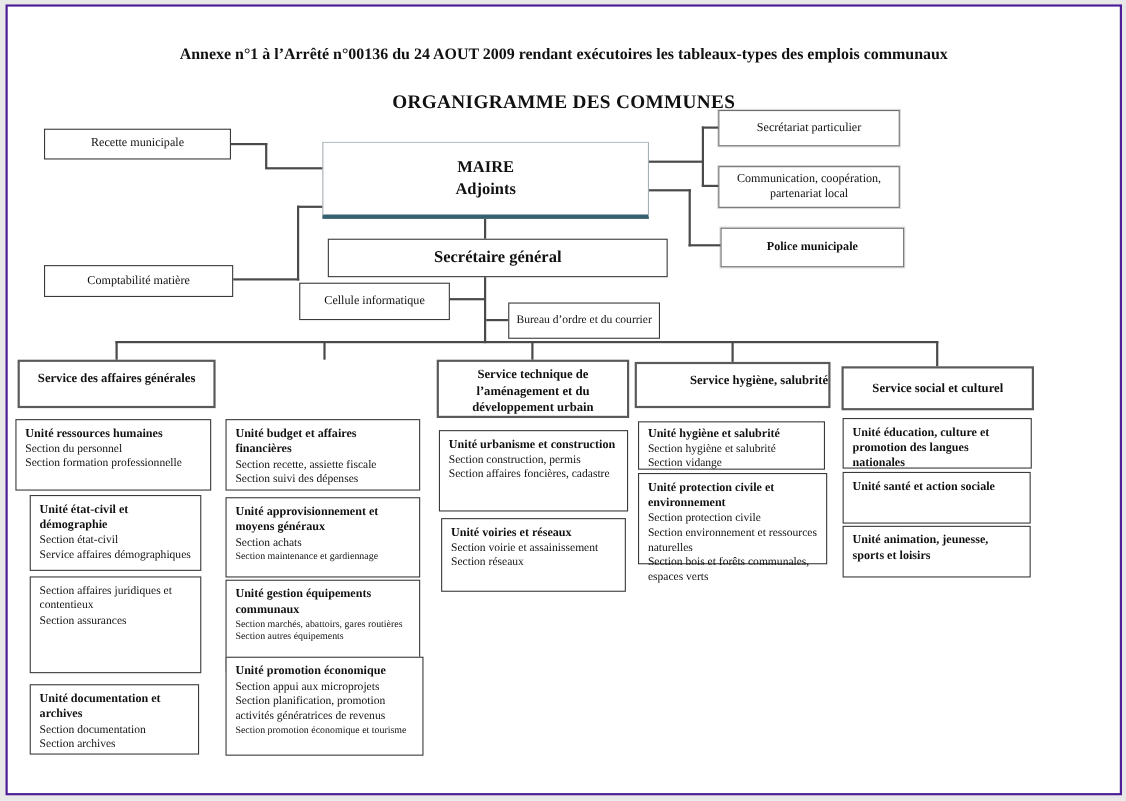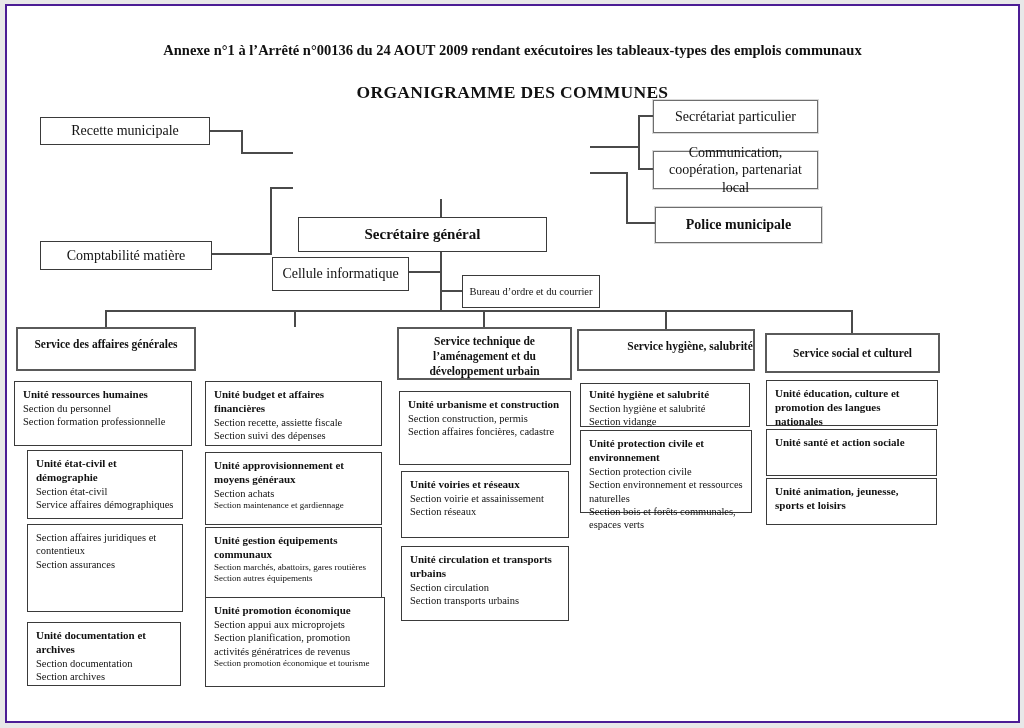--- a/index.html
+++ b/index.html
@@ -18,21 +18,21 @@
     position:absolute; top:36px; left:0; width:100%;
     text-align:center; font-weight:bold; font-size:14.5px;
   }
   .subtitle {
     position:absolute; top:76px; left:0; width:100%;
     text-align:center; font-weight:bold; font-size:17.5px; letter-spacing:.3px;
   }
   .box {
     position:absolute; background:#fff; border:1px solid #3a3a3a;
     display:flex; flex-direction:column; align-items:center; justify-content:center;
-    text-align:center; font-size:14px; line-height:1.25;
+    text-align:center; font-size:11px; line-height:1.25;
   }
   .box.gray { border:1px solid #6e6e6e; box-shadow:0 0 0 1px #d9d9d9; }
   .bold { font-weight:bold; }
   .maire {
     position:absolute; background:#fff;
     border-top:1px solid #b9c2c6; border-left:1px solid #a6b0b4; border-right:1px solid #a6b0b4;
     border-bottom:4px solid #35606e;
     display:flex; flex-direction:column; align-items:center; justify-content:center;
     font-weight:bold; font-size:15px; line-height:1.3;
   }
@@ -59,32 +59,36 @@
   <div class="title">Annexe n°1 à l’Arrêté n°00136 du 24 AOUT 2009 rendant exécutoires les tableaux-types des emplois communaux</div>
   <div class="subtitle">ORGANIGRAMME DES COMMUNES</div>
 
   <div class="box" style="left:33px;top:111px;width:170px;height:28px;">
     <span>Recette municipale</span>
   </div>
   <div class="box" style="left:33px;top:235px;width:172px;height:29px;">
     <span>Comptabilité matière</span>
   </div>
 
+  <div class="maire" style="left:286px;top:123px;width:297px;height:70px;">
+    <span>MAIRE</span>
+    <span>Adjoints</span>
+  </div>
 
   <div class="box gray" style="left:646px;top:94px;width:165px;height:33px;">
     <span>Secrétariat particulier</span>
   </div>
   <div class="box gray" style="left:646px;top:145px;width:165px;height:38px;padding:0 14px;">
     <span>Communication, coopération, partenariat local</span>
   </div>
   <div class="box gray bold" style="left:648px;top:201px;width:167px;height:36px;">
     <span>Police municipale</span>
   </div>
 
-  <div class="box bold" style="left:291px;top:211px;width:249px;height:35px;font-size:15px;">
+  <div class="box bold" style="left:291px;top:211px;width:309px;height:35px;font-size:15px;">
     <span>Secrétaire général</span>
   </div>
   <div class="box" style="left:265px;top:251px;width:137px;height:34px;align-items:center;">
     <span>Cellule informatique</span>
   </div>
   <div class="box" style="left:455px;top:269px;width:138px;height:33px;font-size:10.5px;">
     <span>Bureau d’ordre et du courrier</span>
   </div>
 
   <div class="svc" style="left:9px;top:321px;width:180px;height:44px;">Service des affaires générales</div>
@@ -136,25 +140,20 @@
 
   <div class="unit" style="left:392px;top:385px;width:172px;height:74px;">
     <div class="u-title">Unité urbanisme et construction</div>
     <div>Section construction, permis</div>
     <div>Section affaires foncières, cadastre</div>
   </div>
   <div class="unit" style="left:394px;top:465px;width:168px;height:67px;">
     <div class="u-title">Unité voiries et réseaux</div>
     <div>Section voirie et assainissement</div>
     <div>Section réseaux</div>
-  </div>
-  <div class="unit" style="left:394px;top:540px;width:168px;height:75px;">
-    <div class="u-title">Unité circulation et transports urbains</div>
-    <div>Section circulation</div>
-    <div>Section transports urbains</div>
   </div>
 
   <div class="unit" style="left:573px;top:377px;width:170px;height:44px;padding-top:4px;">
     <div class="u-title">Unité hygiène et salubrité</div>
     <div>Section hygiène et salubrité</div>
     <div>Section vidange</div>
   </div>
   <div class="unit" style="left:573px;top:424px;width:172px;height:83px;">
     <div class="u-title">Unité protection civile et environnement</div>
     <div>Section protection civile</div>

